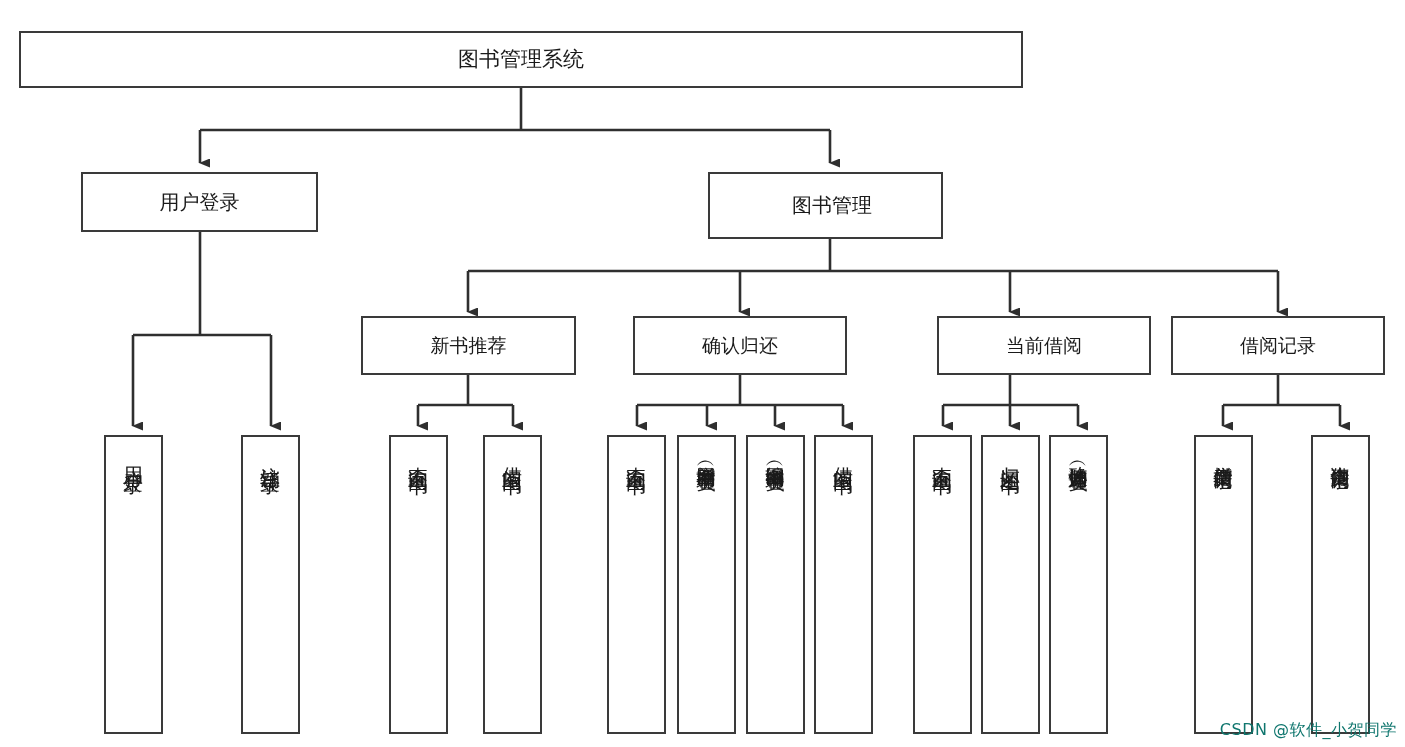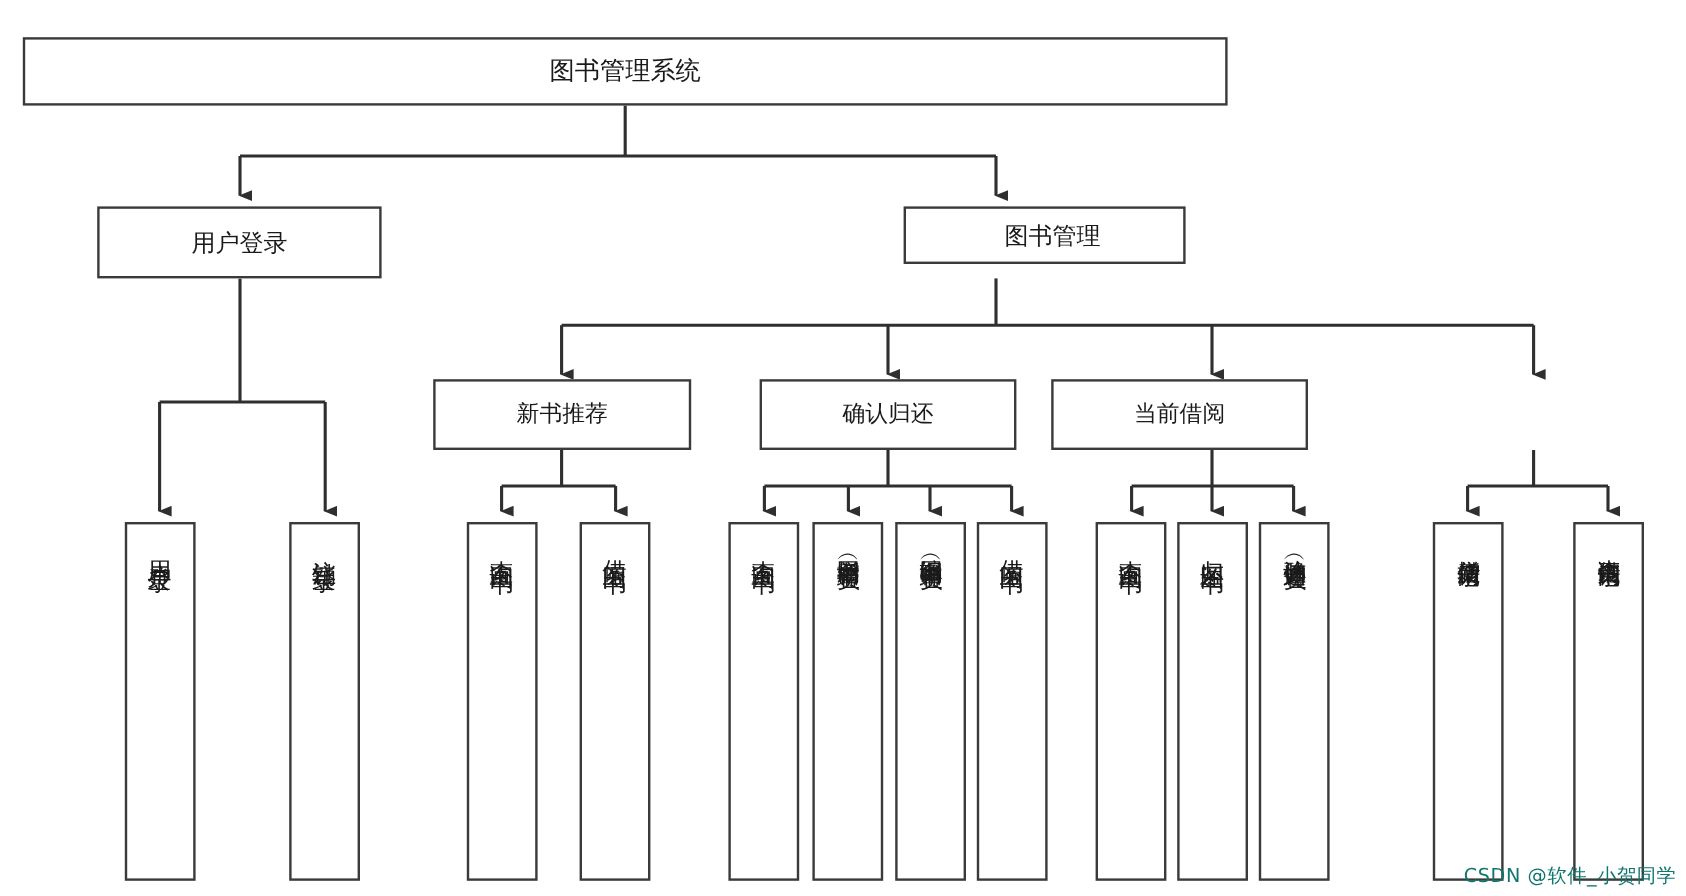--- a/index.html
+++ b/index.html
@@ -132,32 +132,35 @@
     </g>
   </svg>
 
   <div class="node node-root" style="left:19px; top:11px; width:1004px; height:57px;margin-top:20px;">
     <span class="node-label">图书管理系统</span>
   </div>
 
   <div class="node node-l1" style="left:81px; top:172px; width:237px; height:60px;">
     <span class="node-label">用户登录</span>
   </div>
-  <div class="node node-l1" style="left:753px; top:172px; width:235px; height:48px;padding-left:13px;">
+  <div class="node node-l1" style="left:708px; top:172px; width:235px; height:67px;padding-left:13px;">
     <span class="node-label">图书管理</span>
   </div>
 
   <div class="node node-l2" style="left:361px; top:316px; width:215px; height:59px;">
     <span class="node-label">新书推荐</span>
   </div>
   <div class="node node-l2" style="left:633px; top:316px; width:214px; height:59px;">
     <span class="node-label">确认归还</span>
   </div>
-  <div class="node node-l2" style="left:876px; top:316px; width:214px; height:59px;">
+  <div class="node node-l2" style="left:937px; top:316px; width:214px; height:59px;">
     <span class="node-label">当前借阅</span>
+  </div>
+  <div class="node node-l2" style="left:1171px; top:316px; width:214px; height:59px;">
+    <span class="node-label">借阅记录</span>
   </div>
 
   <div class="node node-leaf" style="left:104px; top:435px; width:59px; height:299px;">
     <span class="node-label">用户登录</span>
   </div>
   <div class="node node-leaf" style="left:241px; top:435px; width:59px; height:299px;">
     <span class="node-label">注销登录</span>
   </div>
 
   <div class="node node-leaf" style="left:389px; top:435px; width:59px; height:299px;">

